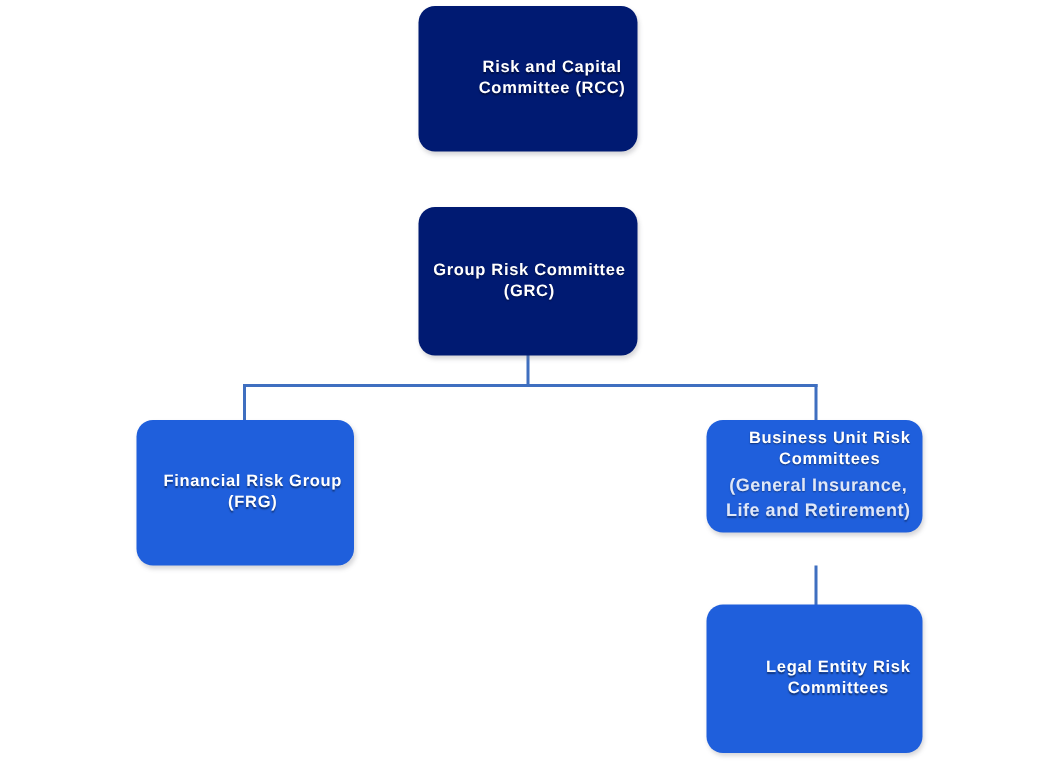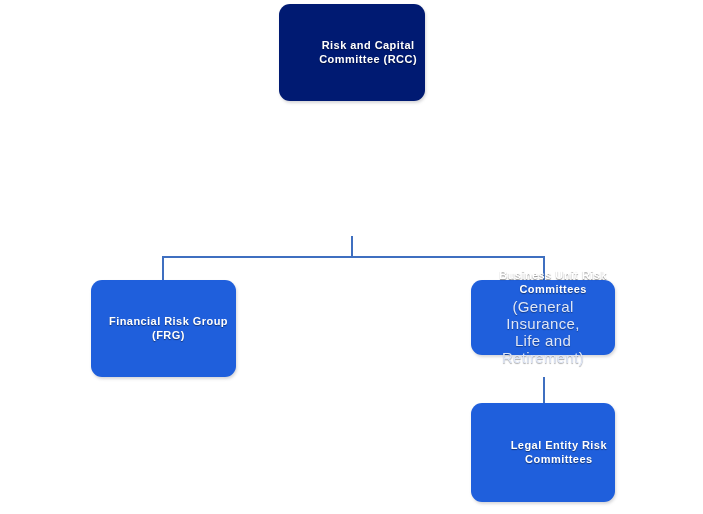--- a/index.html
+++ b/index.html
@@ -48,22 +48,22 @@
   .node-title {
     font-weight: bold;
     font-size: 11px;
     line-height: 13.5px;
     letter-spacing: 0.45px;
     text-shadow: 0 1px 1px rgba(0,0,0,0.45);
     white-space: pre-line;
   }
 
   .node-sub {
-    font-weight: normal;
-    font-size: 15px;
+    font-weight: bold;
+    font-size: 12px;
     line-height: 17px;
     letter-spacing: 0.35px;
     color: #dfe7f8;
     text-shadow: 0 1px 1px rgba(0,0,0,0.35);
     white-space: pre-line;
     margin-top: 2px;
   }
 
   
   #node-rcc  { left: 279px; top:   4px; width: 146px; height:  97px; }
@@ -88,20 +88,24 @@
   <div class="conn conn-h" id="conn-bus-bar"></div>
   <div class="conn conn-v" id="conn-drop-frg"></div>
   <div class="conn conn-v" id="conn-drop-burc"></div>
   <div class="conn conn-v" id="conn-burc-lerc"></div>
 
   <div class="node navy" id="node-rcc">
     <div class="node-title">Risk and Capital
 Committee (RCC)</div>
   </div>
 
+  <div class="node navy" id="node-grc">
+    <div class="node-title">Group Risk Committee
+(GRC)</div>
+  </div>
 
   <div class="node royal" id="node-frg">
     <div class="node-title">Financial Risk Group
 (FRG)</div>
   </div>
 
   <div class="node royal" id="node-burc">
     <div class="node-title">Business Unit Risk
 Committees</div>
     <div class="node-sub">(General Insurance,

